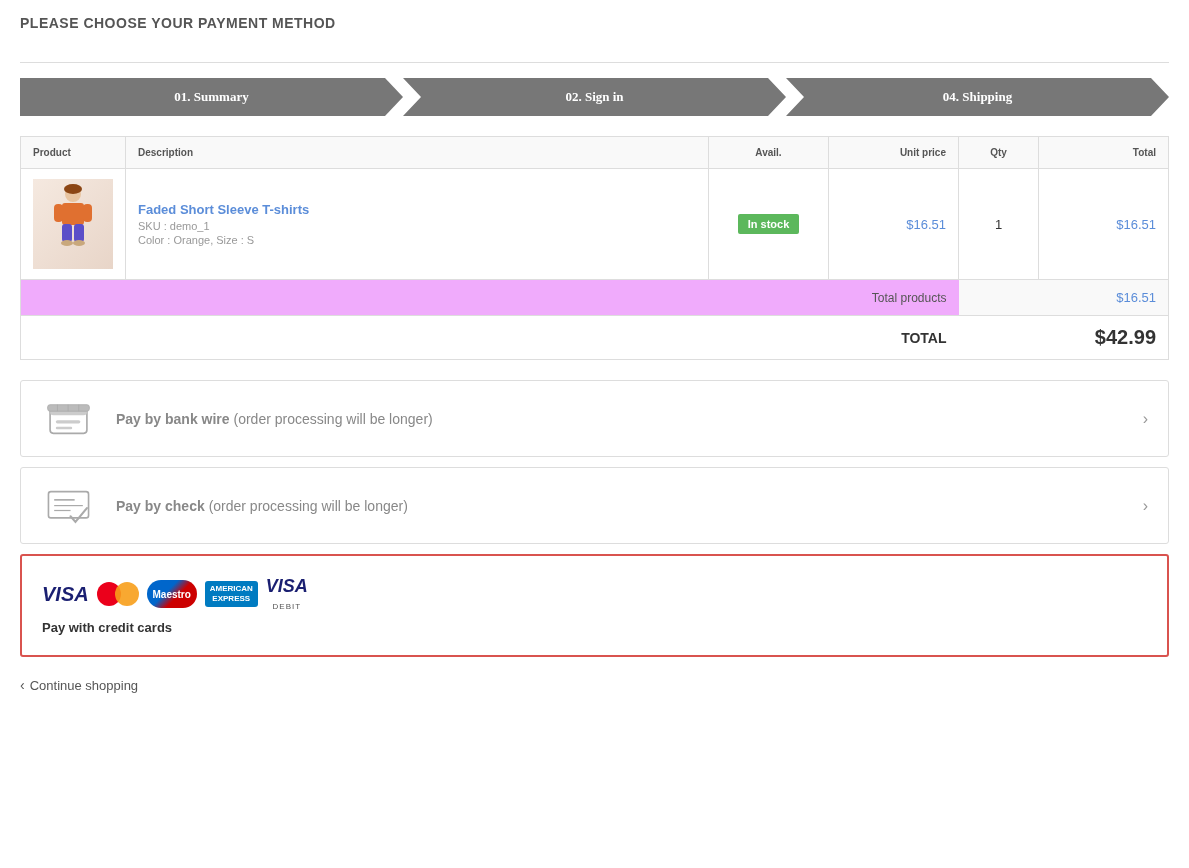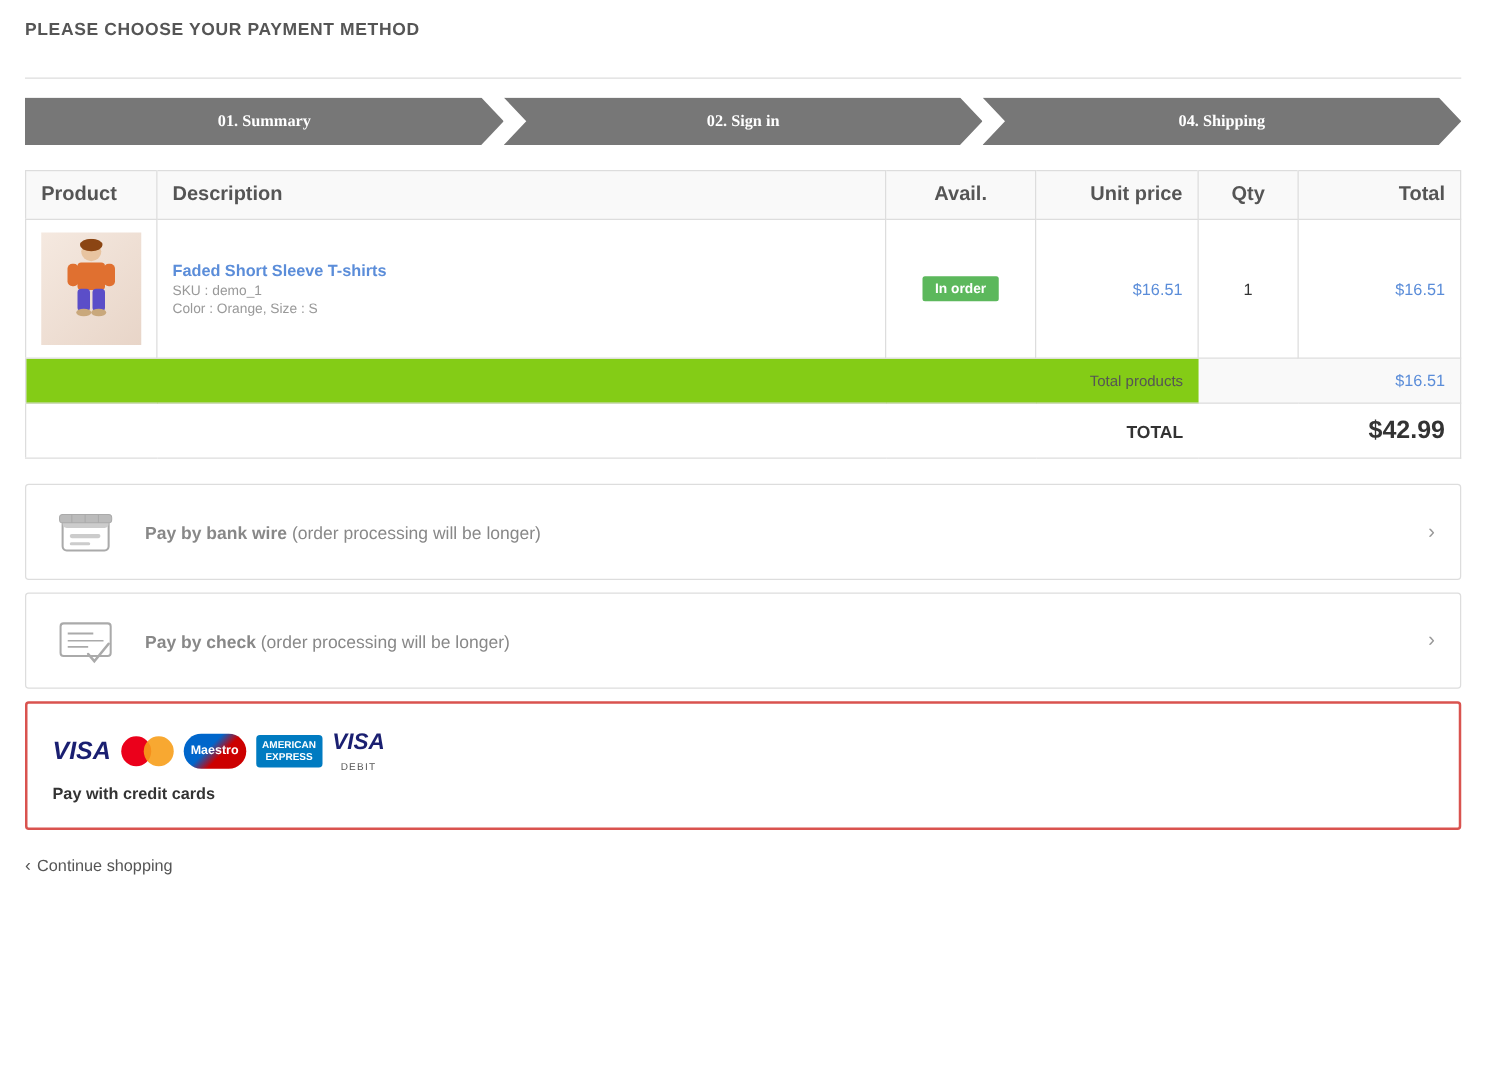--- a/index.html
+++ b/index.html
@@ -53,21 +53,21 @@
       border-collapse: collapse;
       margin-bottom: 20px;
       border: 1px solid #ddd;
     }
 
     .order-table th {
       background: #f9f9f9;
       padding: 10px 12px;
       text-align: left;
       font-weight: bold;
-      font-size: 16px;
+      font-size: 10px;
       color: #555;
       border-bottom: 1px solid #ddd;
       border-right: 1px solid #ddd;
     }
 
     .order-table th.right { text-align: right; }
     .order-table th.center { text-align: center; }
 
     .order-table td {
       padding: 10px 12px;
@@ -337,29 +337,29 @@
             <ellipse cx="31" cy="59" rx="6" ry="3" fill="#c9a87c"></ellipse>
           </svg>
         </div>
       </td>
       <td>
         <div class="product-name-link">Faded Short Sleeve T-shirts</div>
         <div class="sku-text">SKU : demo_1</div>
         <div class="color-size-text">Color : Orange, Size : S</div>
       </td>
       <td class="center">
-        <span class="in-stock-badge">In order</span>
+        <span class="in-stock-badge">In stock</span>
       </td>
       <td class="right price-blue">$16.51</td>
       <td class="center">1</td>
       <td class="right price-blue">$16.51</td>
     </tr>
 
     <tr class="totals-row">
-      <td colspan="4" style="border-right:none; background:#84cc16;" class="total-label">Total products</td>
+      <td colspan="4" style="border-right:none; background:#f0abfc;" class="total-label">Total products</td>
       <td colspan="2" style="text-align:right; background:#f9f9f9;" class="price-blue">$16.51</td>
     </tr>
 
 
     <tr class="totals-row">
       <td colspan="4" style="border-right:none;" class="grand-total-label">TOTAL</td>
       <td colspan="2" class="grand-total-value">$42.99</td>
     </tr>
   </tbody>
 </table>

